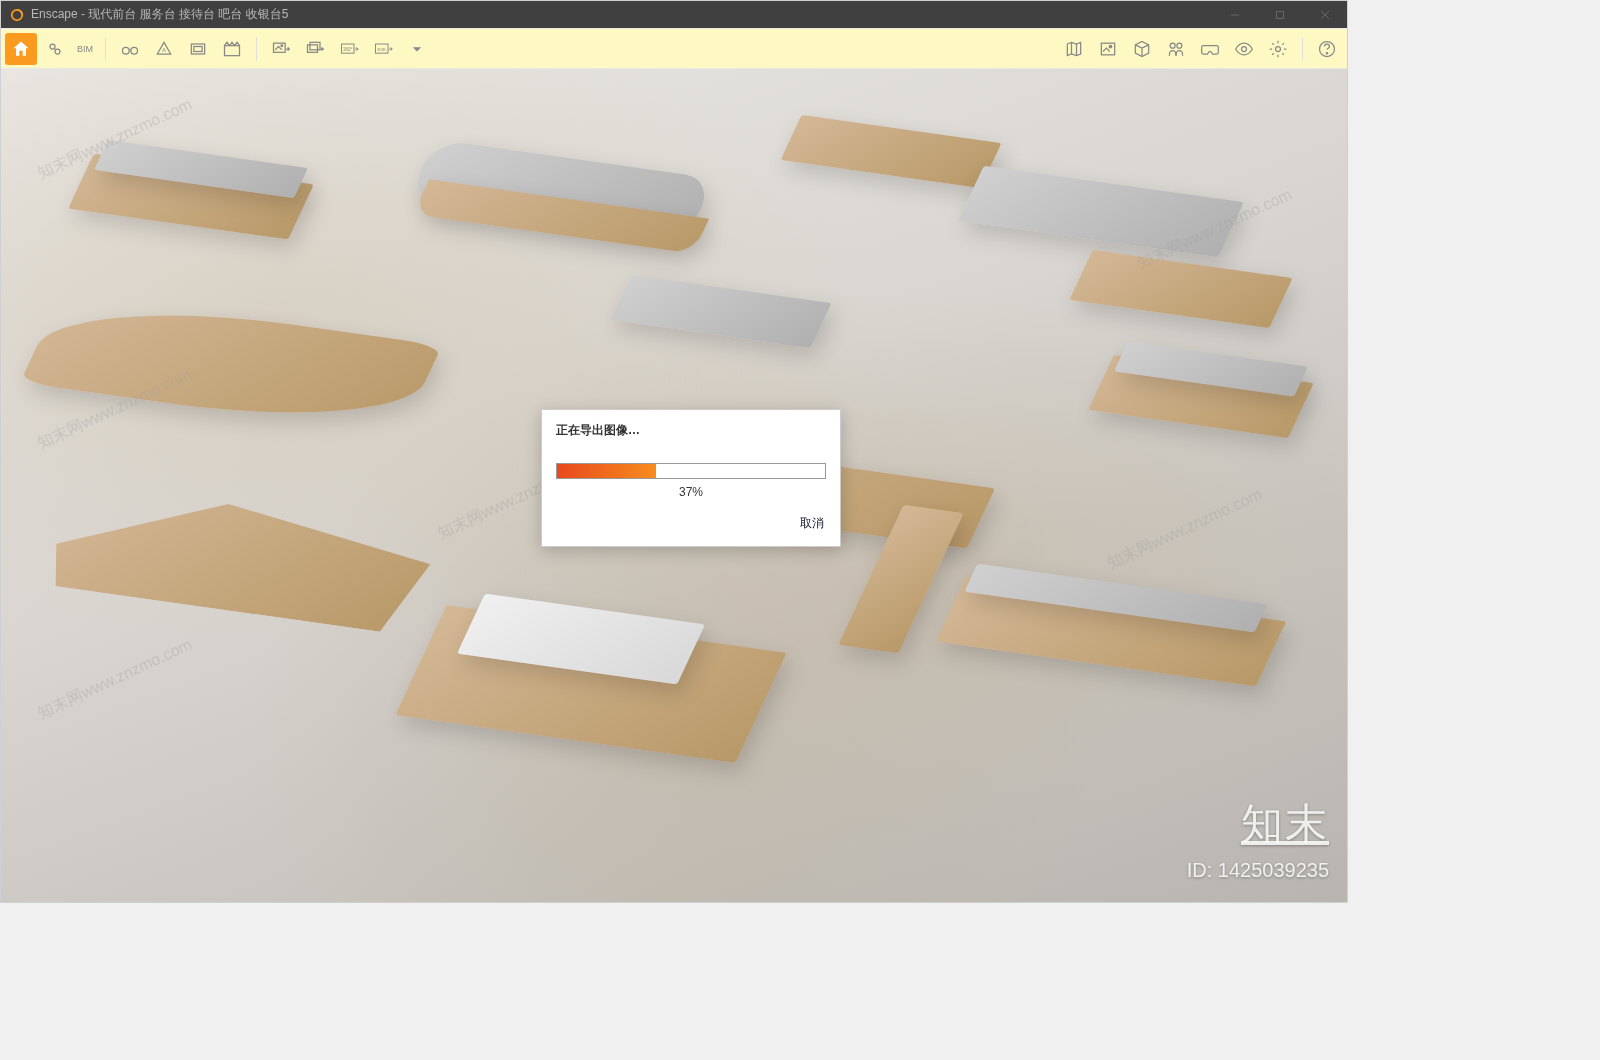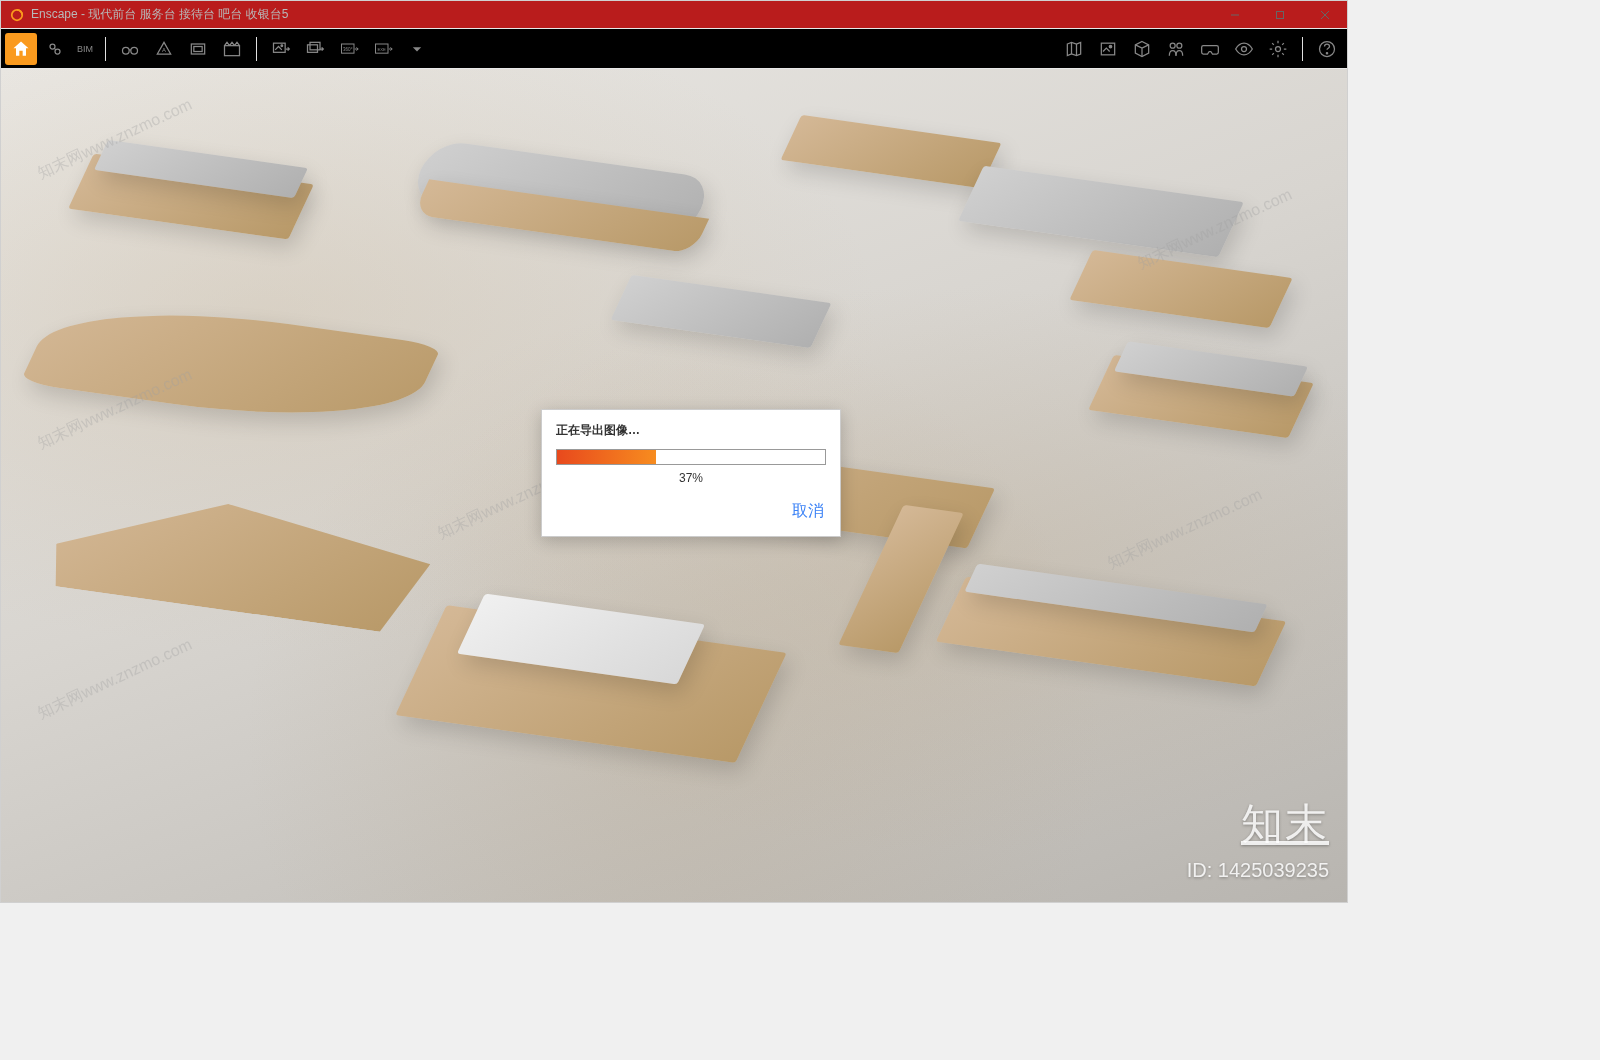--- a/index.html
+++ b/index.html
@@ -24,21 +24,21 @@
       position: absolute;
       left: 0;
       top: 0;
       border: 1px solid #d0d0d0;
       display: flex;
       flex-direction: column;
     }
     
     .titlebar {
       height: 28px;
-      background: #b91c1c;
+      background: #404040;
       display: flex;
       align-items: center;
       padding: 0 0 0 8px;
       border-bottom: 1px solid #e8e8e8;
     }
     
     .app-logo {
       width: 16px;
       height: 16px;
       margin-right: 6px;
@@ -72,21 +72,21 @@
       cursor: pointer;
     }
     
     .win-btn svg {
       width: 10px;
       height: 10px;
     }
     
     .toolbar {
       height: 40px;
-      background: #000000;
+      background: #fef9c3;
       display: flex;
       align-items: center;
       padding: 0 4px;
       border-bottom: 1px solid #e8e8e8;
     }
     
     .toolbar-left {
       display: flex;
       align-items: center;
       gap: 2px;
@@ -201,21 +201,21 @@
       background: #ffffff;
       border: 1px solid #ccc;
       box-shadow: 0 4px 16px rgba(0,0,0,0.2);
       padding: 12px 14px 10px 14px;
     }
     
     .progress-title {
       font-size: 12px;
       color: #333;
       font-weight: bold;
-      margin-bottom: 10px;
+      margin-bottom: 24px;
     }
     
     .progress-bar {
       width: 100%;
       height: 16px;
       border: 1px solid #999;
       background: white;
       position: relative;
       margin-bottom: 6px;
     }
@@ -226,22 +226,22 @@
     }
     
     .progress-percent {
       font-size: 12px;
       color: #333;
       text-align: center;
       margin-bottom: 12px;
     }
     
     .progress-cancel {
-      font-size: 16px;
-      color: #3b82f6;
+      font-size: 12px;
+      color: #0f172a;
       text-align: right;
       cursor: pointer;
       padding: 4px 2px;
     }
     
     .watermark-logo {
       position: absolute;
       right: 18px;
       bottom: 50px;
       font-size: 42px;

